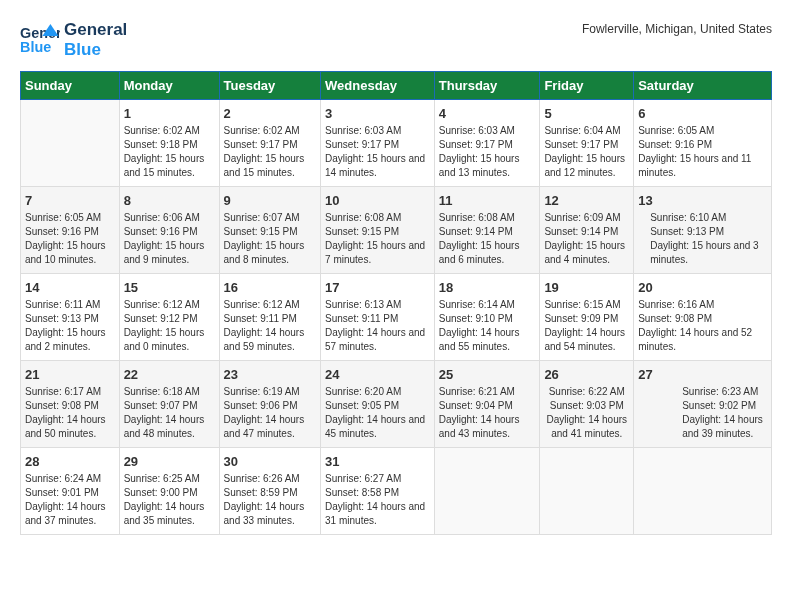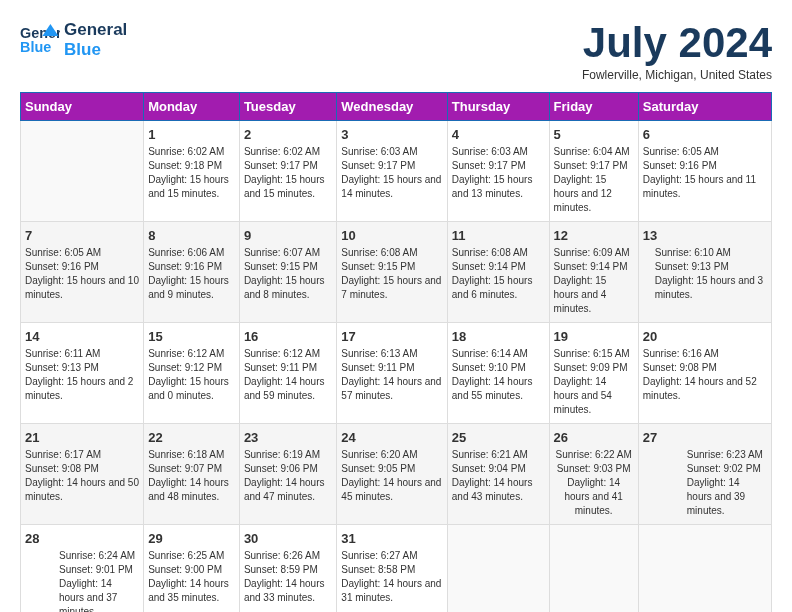--- a/index.html
+++ b/index.html
@@ -38,21 +38,21 @@
       font-size: 12px;
       color: #333;
       margin-top: 2px;
     }
     table {
       width: 100%;
       border-collapse: collapse;
       font-size: 11px;
     }
     thead tr {
-      background-color: #a21caf;
+      background-color: #15803d;
     }
     thead th {
       color: white;
       padding: 6px 4px;
       text-align: left;
       font-size: 13px;
       font-weight: bold;
       border: 1px solid #1a6bb5;
     }
     tbody tr {
@@ -95,21 +95,20 @@
       <text x="0" y="22" font-size="18" font-weight="bold" fill="#1a3a5c">General</text>
       <text x="0" y="40" font-size="18" font-weight="bold" fill="#2196F3">Blue</text>
       <polygon points="48,10 38,25 58,25" fill="#2196F3" transform="translate(-10, -5)"></polygon>
     </svg>
     <div>
       <div style="font-size:17px; font-weight:bold; color:#1a3a5c; line-height:1.2;">General</div>
       <div style="font-size:17px; font-weight:bold; color:#2196F3; line-height:1.2;">Blue</div>
     </div>
   </div>
   <div class="title-block">
-    <div class="month-title">July 2024</div>
     <div class="location">Fowlerville, Michigan, United States</div>
   </div>
 </div>
 
 <table>
   <thead>
     <tr>
       <th>Sunday</th>
       <th>Monday</th>
       <th>Tuesday</th>
@@ -287,21 +286,21 @@
         <td>
           <span class="day-number">27</span>
           <div class="day-info" style="white-space: pre-line; margin-left: 44px;">Sunrise: 6:23 AM
 Sunset: 9:02 PM
 Daylight: 14 hours and 39 minutes.</div>
         </td>
       </tr>
       <tr>
         <td>
           <span class="day-number">28</span>
-          <div class="day-info" style="white-space: pre-line; margin-left: 34px;">Sunrise: 6:24 AM
+          <div class="day-info" style="white-space: pre-line;">Sunrise: 6:24 AM
 Sunset: 9:01 PM
 Daylight: 14 hours and 37 minutes.</div>
         </td>
         <td>
           <span class="day-number">29</span>
           <div class="day-info" style="white-space: pre-line;">Sunrise: 6:25 AM
 Sunset: 9:00 PM
 Daylight: 14 hours and 35 minutes.</div>
         </td>
         <td>

